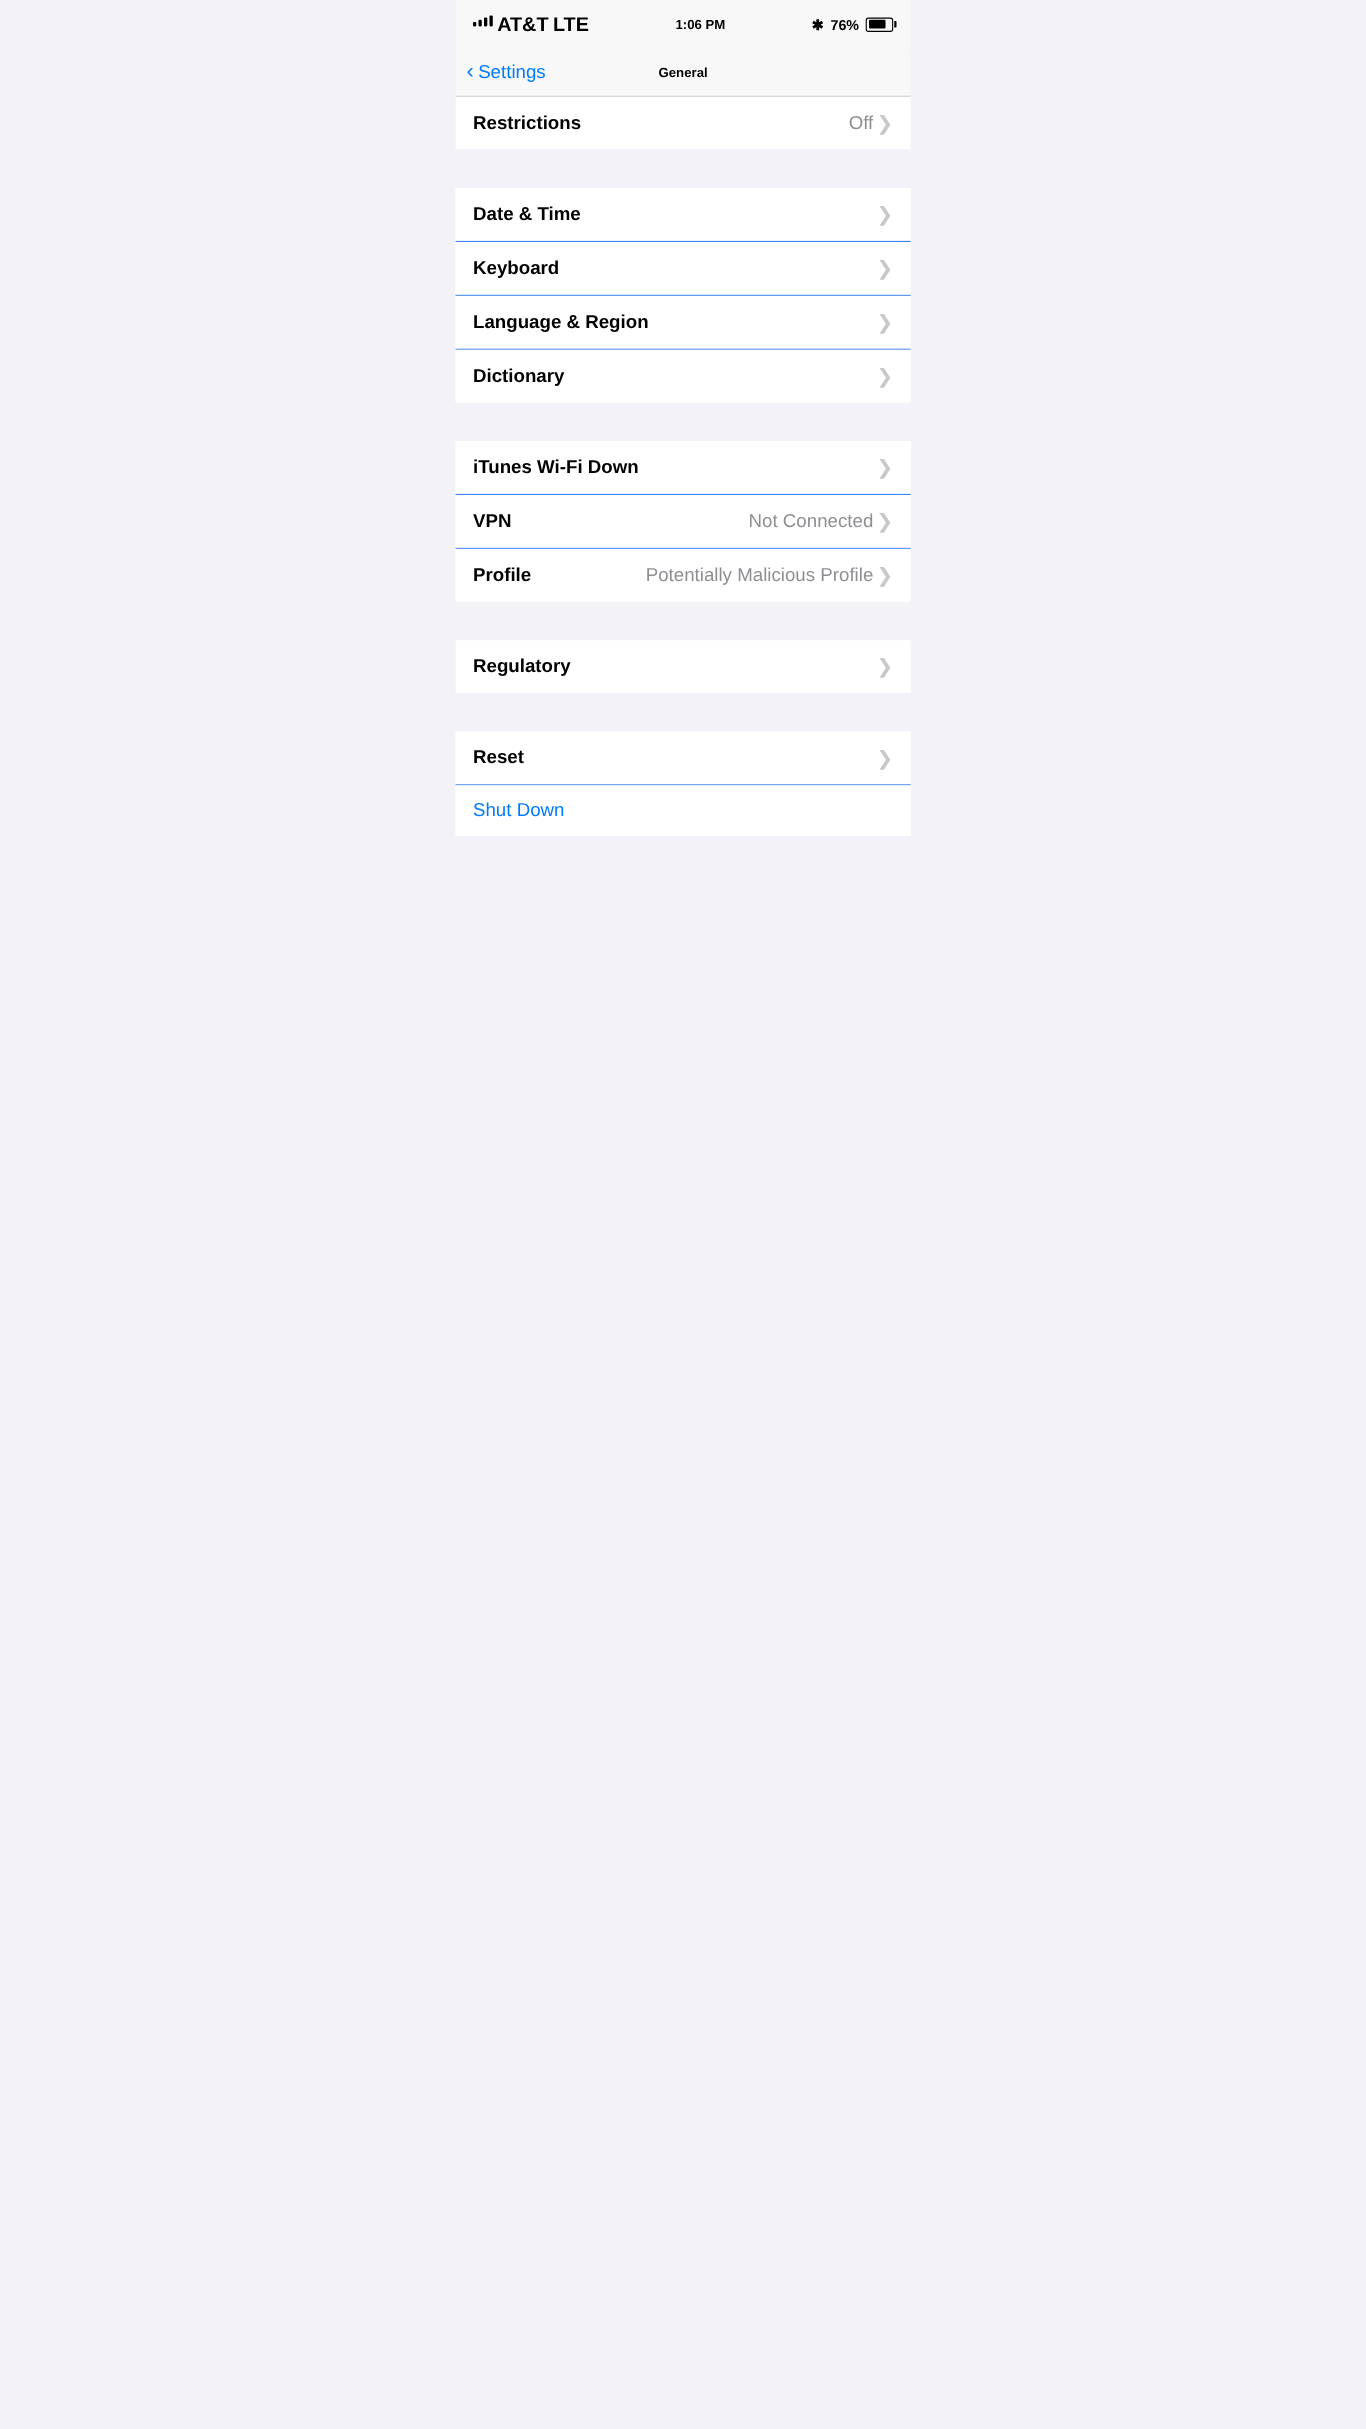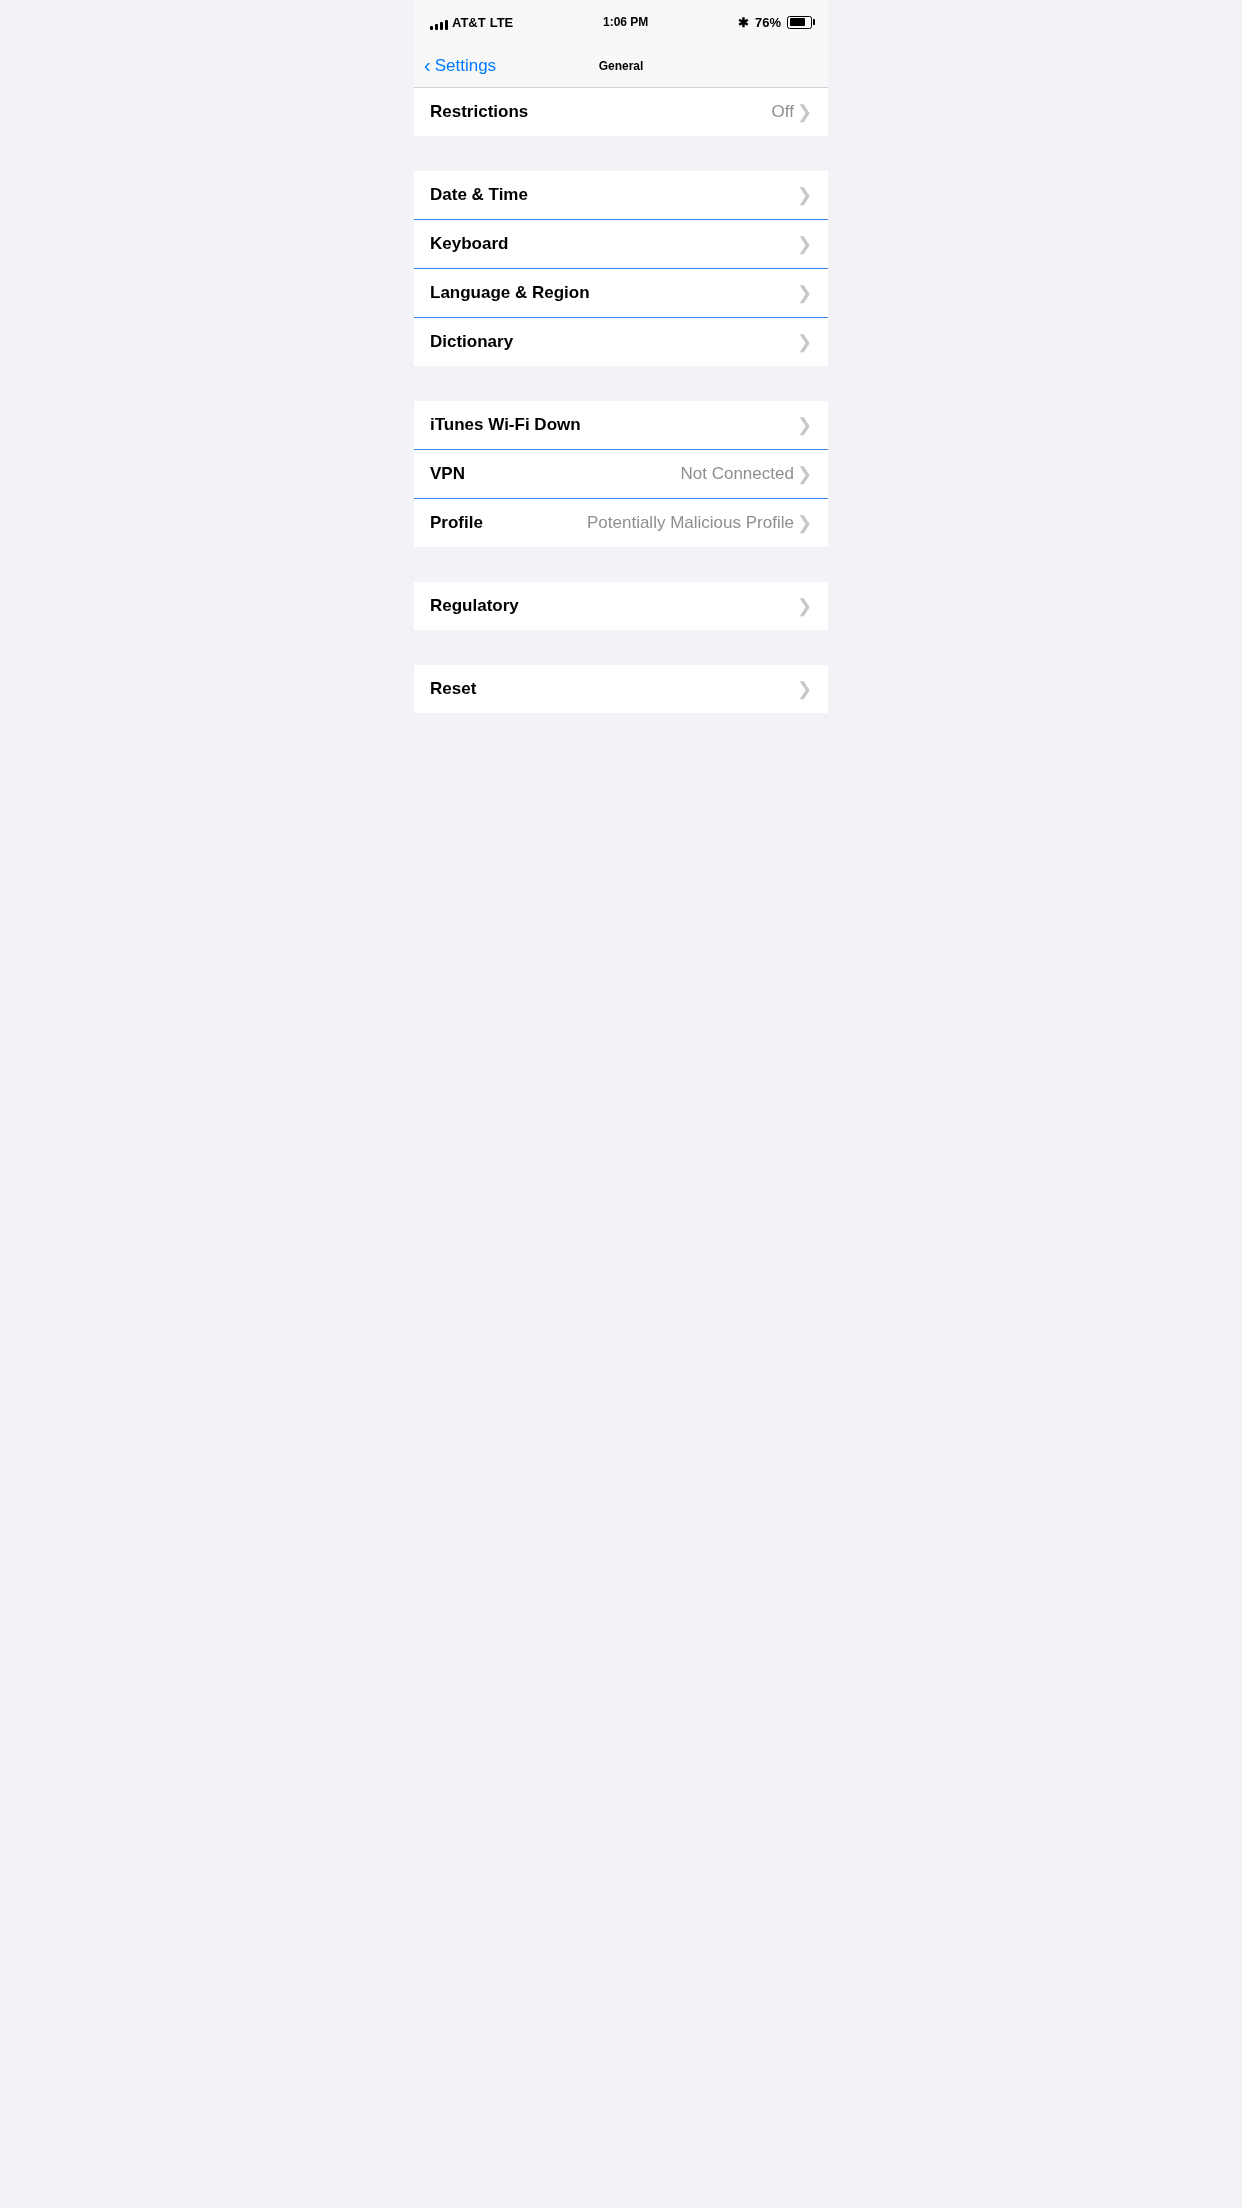--- a/index.html
+++ b/index.html
@@ -26,23 +26,23 @@
       display: flex;
       align-items: center;
       justify-content: space-between;
       padding: 0 16px;
       font-size: 15px;
       font-weight: 600;
     }
 
     .status-left {
       display: flex;
-      align-items: flex-end;
+      align-items: flex-start;
       gap: 4px;
-      font-size: 13px;
+      font-size: 18px;
       font-weight: 600;
     }
 
     .signal-bars {
       display: flex;
       align-items: flex-end;
       gap: 2px;
       height: 12px;
     }
 
@@ -314,15 +314,18 @@
 
   <div class="section-divider"></div>
 
   <div class="section">
     <div class="settings-row">
       <span class="row-left">Reset</span>
       <div class="row-right">
         <span class="chevron">❯</span>
       </div>
     </div>
+    <div class="settings-row">
+      <span class="blue-text">Shut Down</span>
+    </div>
   </div>
 
 </div>
 
 </body></html>

